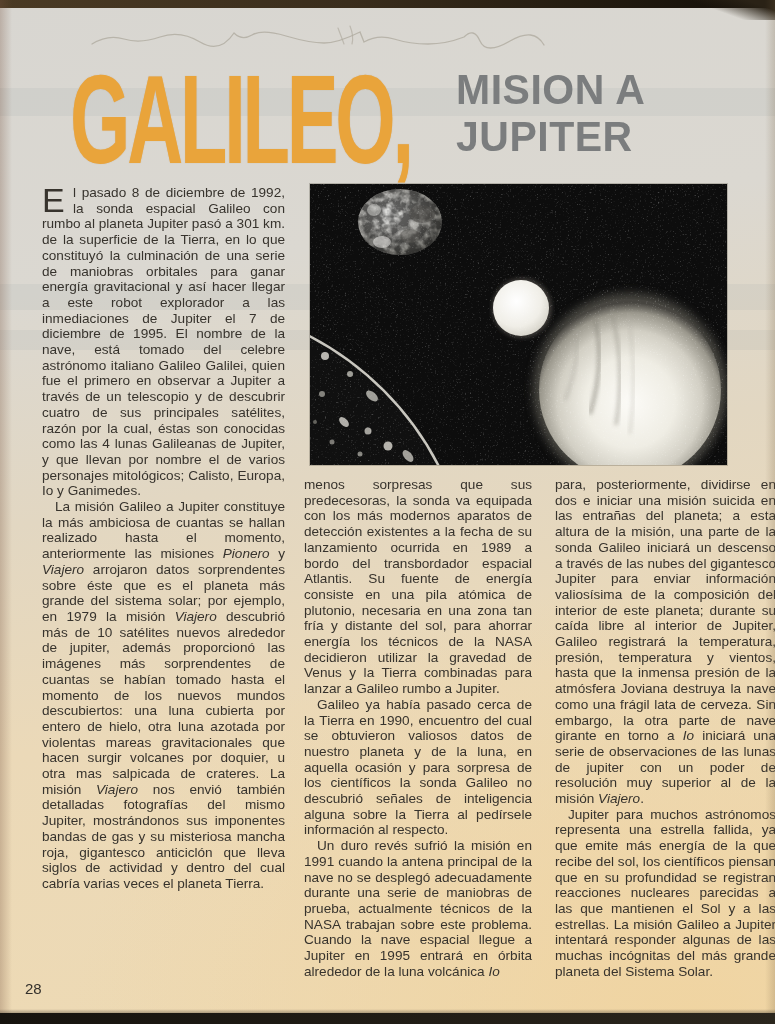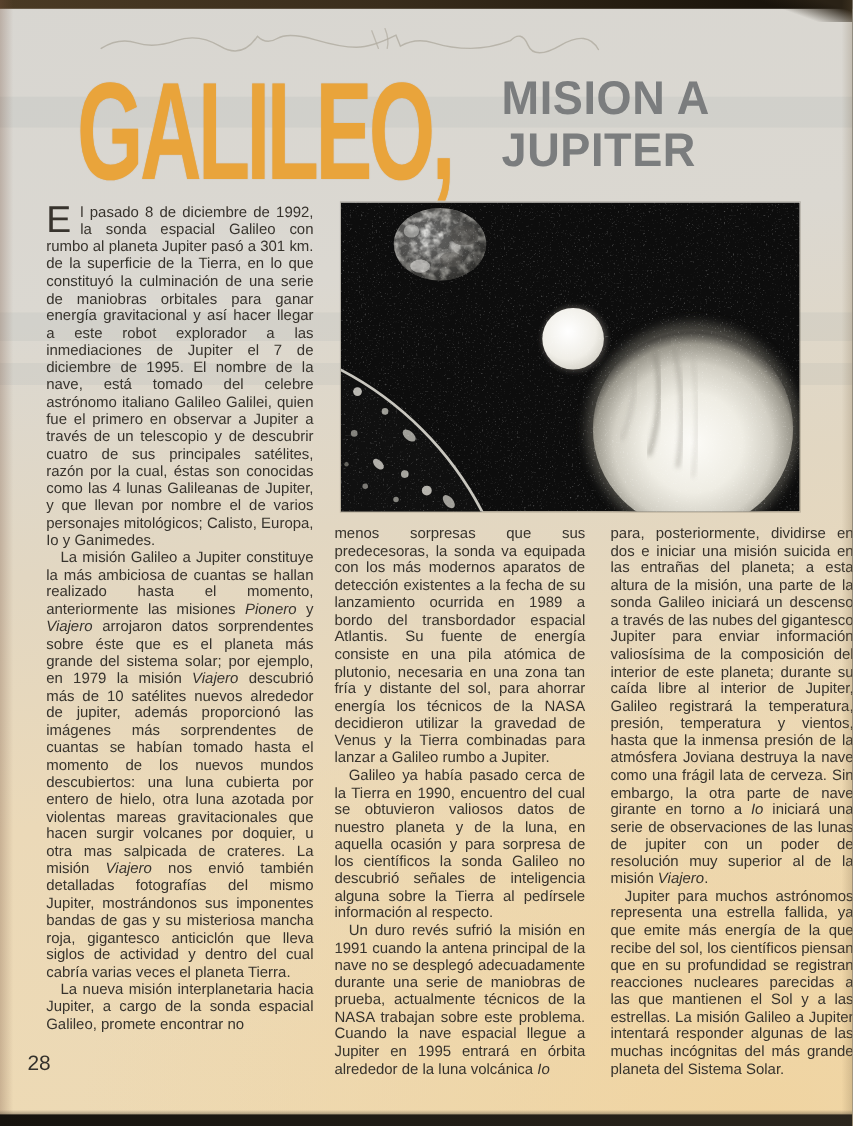--- a/index.html
+++ b/index.html
@@ -47,21 +47,21 @@
   
   .col{position:absolute;color:var(--ink,#37332d);font-size:13.6px;line-height:15.7px;text-align:justify;}
   .col1{left:42px;top:185px;width:243px;}
   .col2{left:304px;top:477px;width:228px;}
   .col3{left:528px;top:477px;width:221px;margin-left:27px;}
   .col p{margin:0;}
   .col p.indent{text-indent:13px;}
   .col i{}
   .dropcap{float:left;width:27px;font-size:34px;line-height:29px;font-weight:400;margin:1px 4px 0 0;color:var(--ink,#37332d);}
 
-  .pagenum{position:absolute;left:25px;top:957px;font-size:19px;color:#33302b;}
+  .pagenum{position:absolute;left:25px;top:980px;font-size:15px;color:#33302b;}
 </style>
 </head>
 <body>
 
 <div class="page">
 
   <div class="showthrough st1"></div>
   <div class="showthrough st2"></div>
   <div class="showthrough st3"></div>
 
@@ -166,21 +166,20 @@
         </g>
       </g>
 
       <rect x="0" y="0" width="417" height="281" filter="url(#speck)" opacity=".35"></rect>
     </svg>
   </figure>
 
   <div class="col col1">
     <p><span class="dropcap">E</span><span>l pasado 8 de diciembre de 1992, la sonda espacial Galileo con rumbo al planeta Jupiter pasó a 301 km. de la superficie de la Tierra, en lo que constituyó la culminación de una serie de maniobras orbitales para ganar energía gravitacional y así hacer llegar a este robot explorador a las inmediaciones de Jupiter el 7 de diciembre de 1995. El nombre de la nave, está tomado del celebre astrónomo italiano Galileo Galilei, quien fue el primero en observar a Jupiter a través de un telescopio y de descubrir cuatro de sus principales satélites, razón por la cual, éstas son conocidas como las 4 lunas Galileanas de Jupiter, y que llevan por nombre el de varios personajes mitológicos; Calisto, Europa, Io y Ganimedes.</span></p>
     <p class="indent">La misión Galileo a Jupiter constituye la más ambiciosa de cuantas se hallan realizado hasta el momento, anteriormente las misiones <i>Pionero</i> y <i>Viajero</i> arrojaron datos sorprendentes sobre éste que es el planeta más grande del sistema solar; por ejemplo, en 1979 la misión <i>Viajero</i> descubrió más de 10 satélites nuevos alrededor de jupiter, además proporcionó las imágenes más sorprendentes de cuantas se habían tomado hasta el momento de los nuevos mundos descubiertos: una luna cubierta por entero de hielo, otra luna azotada por violentas mareas gravitacionales que hacen surgir volcanes por doquier, u otra mas salpicada de crateres. La misión <i>Viajero</i> nos envió también detalladas fotografías del mismo Jupiter, mostrándonos sus imponentes bandas de gas y su misteriosa mancha roja, gigantesco anticiclón que lleva siglos de actividad y dentro del cual cabría varias veces el planeta Tierra.</p>
-    <p class="indent">La nueva misión interplanetaria hacia Jupiter, a cargo de la sonda espacial Galileo, promete encontrar no</p>
   </div>
 
   <div class="col col2">
     <p>menos sorpresas que sus predecesoras, la sonda va equipada con los más modernos aparatos de detección existentes a la fecha de su lanzamiento ocurrida en 1989 a bordo del transbordador espacial Atlantis. Su fuente de energía consiste en una pila atómica de plutonio, necesaria en una zona tan fría y distante del sol, para ahorrar energía los técnicos de la NASA decidieron utilizar la gravedad de Venus y la Tierra combinadas para lanzar a Galileo rumbo a Jupiter.</p>
     <p class="indent">Galileo ya había pasado cerca de la Tierra en 1990, encuentro del cual se obtuvieron valiosos datos de nuestro planeta y de la luna, en aquella ocasión y para sorpresa de los científicos la sonda Galileo no descubrió señales de inteligencia alguna sobre la Tierra al pedírsele información al respecto.</p>
     <p class="indent">Un duro revés sufrió la misión en 1991 cuando la antena principal de la nave no se desplegó adecuadamente durante una serie de maniobras de prueba, actualmente técnicos de la NASA trabajan sobre este problema. Cuando la nave espacial llegue a Jupiter en 1995 entrará en órbita alrededor de la luna volcánica <i>Io</i></p>
   </div>
 
   <div class="col col3">
     <p>para, posteriormente, dividirse en dos e iniciar una misión suicida en las entrañas del planeta; a esta altura de la misión, una parte de la sonda Galileo iniciará un descenso a través de las nubes del gigantesco Jupiter para enviar información valiosísima de la composición del interior de este planeta; durante su caída libre al interior de Jupiter, Galileo registrará la temperatura, presión, temperatura y vientos, hasta que la inmensa presión de la atmósfera Joviana destruya la nave como una frágil lata de cerveza. Sin embargo, la otra parte de nave girante en torno a <i>Io</i> iniciará una serie de observaciones de las lunas de jupiter con un poder de resolución muy superior al de la misión <i>Viajero</i>.</p>

